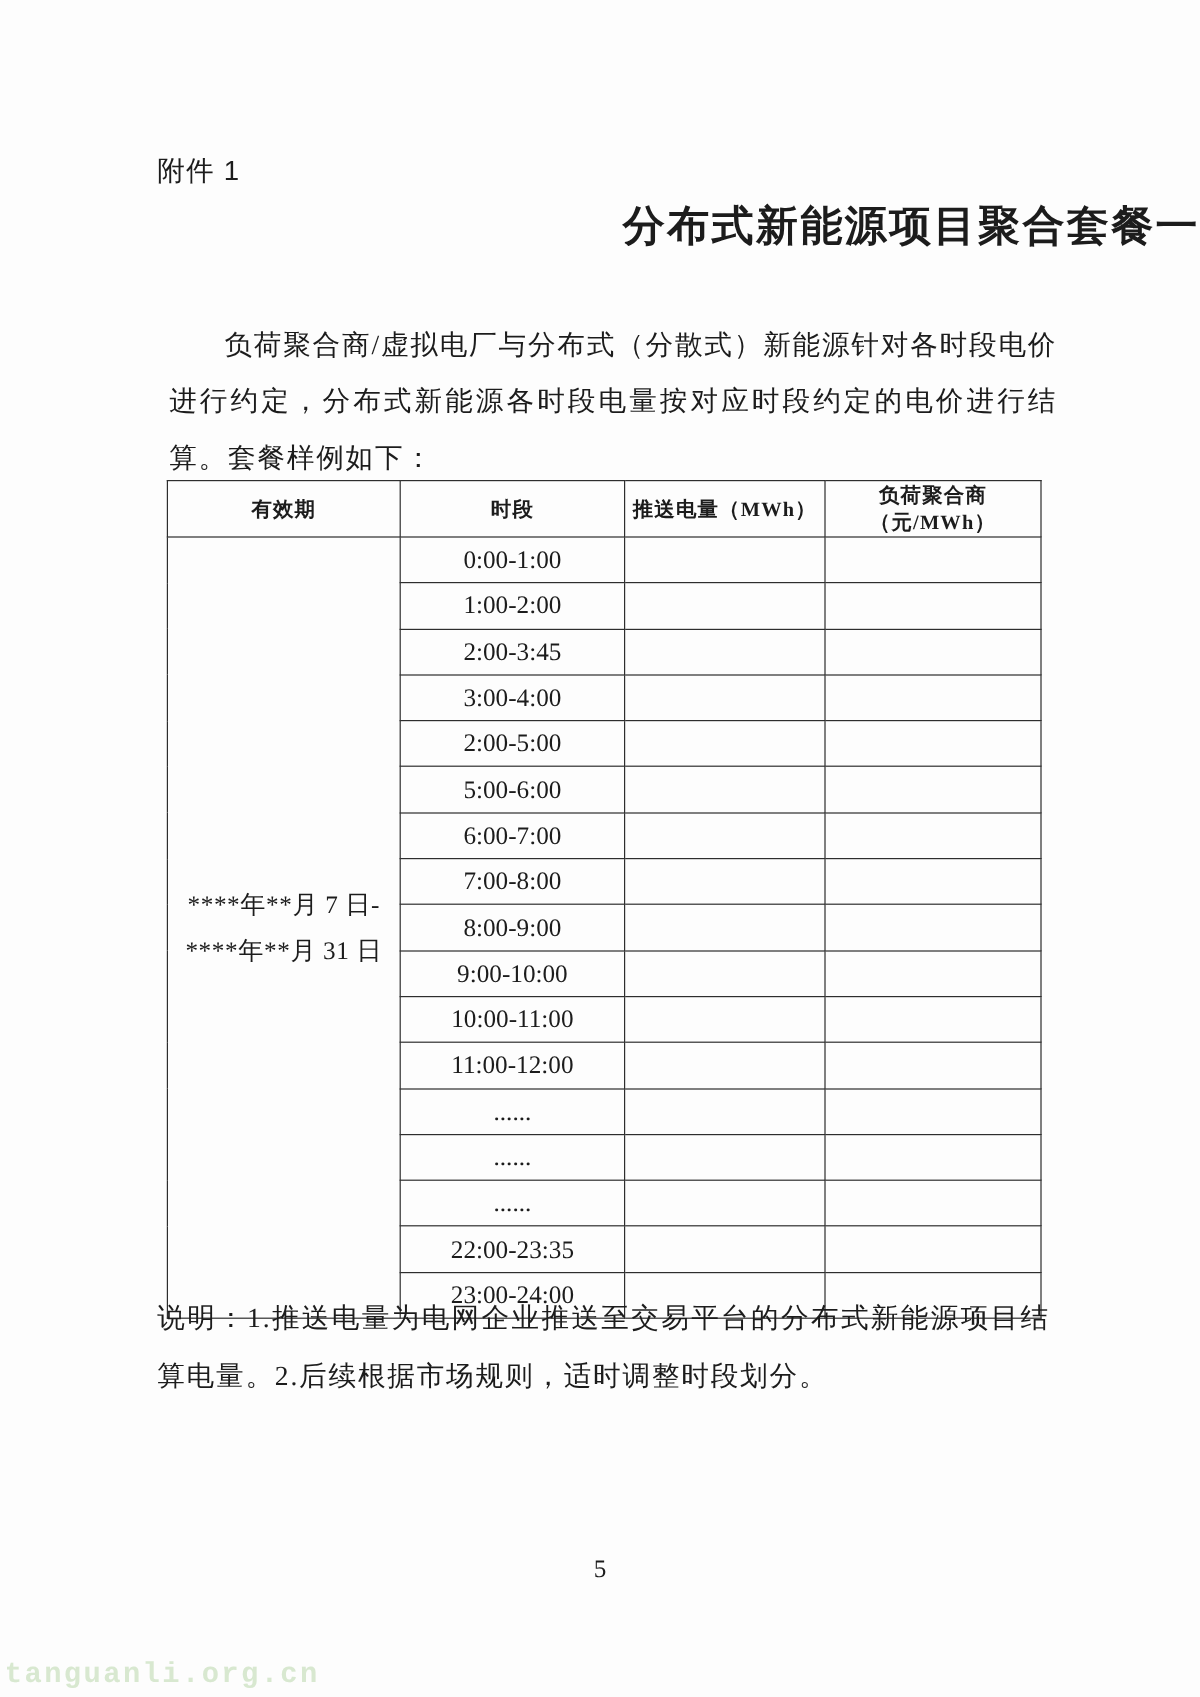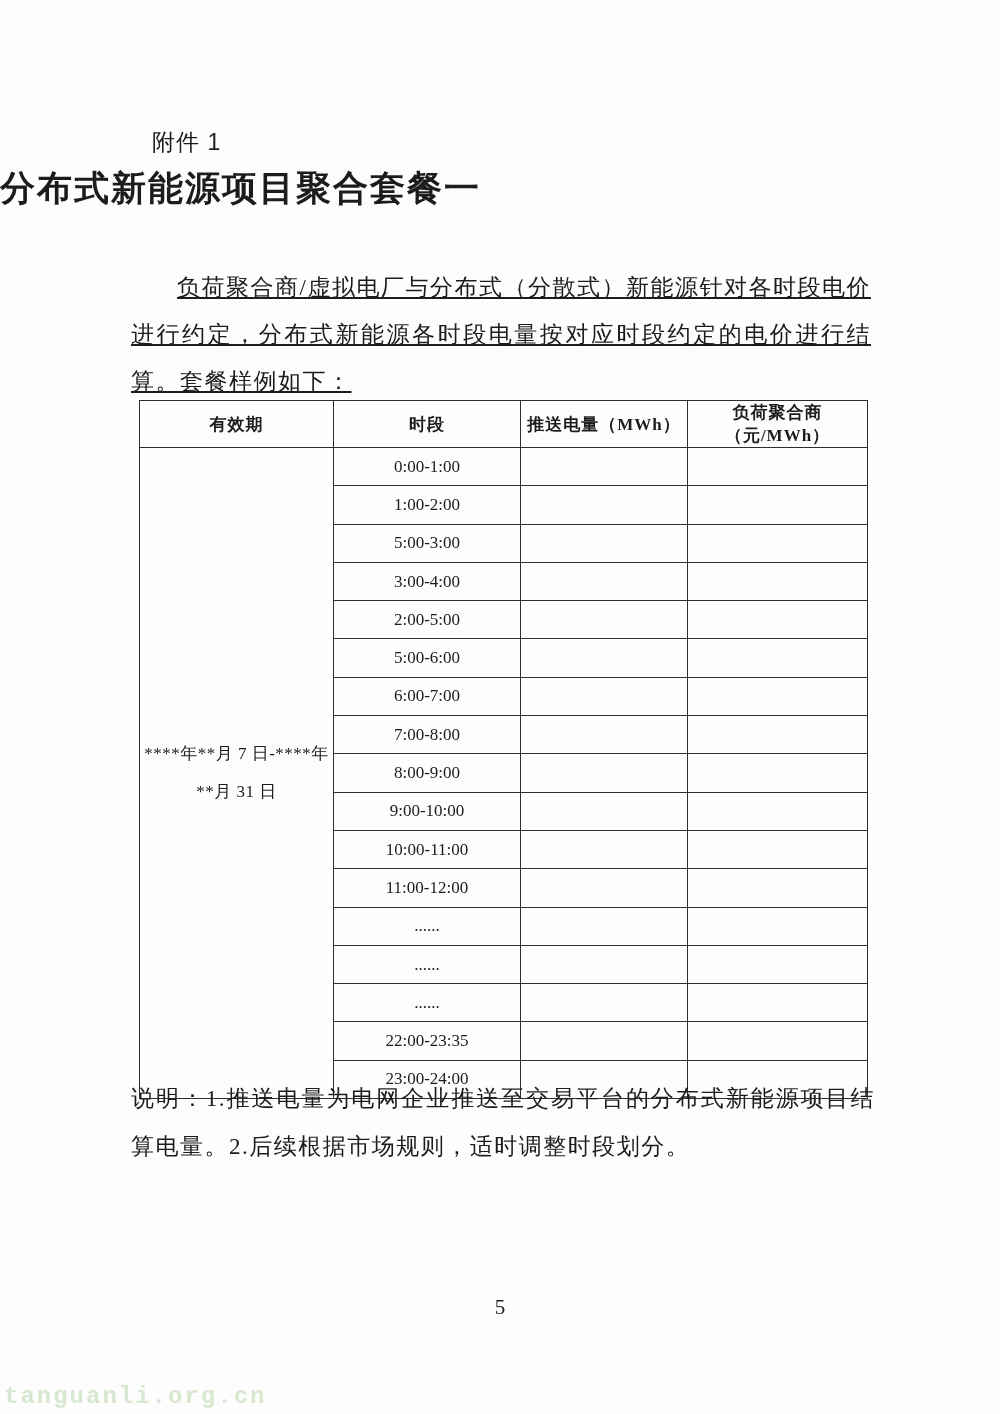--- a/index.html
+++ b/index.html
@@ -16,44 +16,42 @@
     color: #1c1c1c;
   }
   .attachment-label {
     position: absolute;
     left: 131px;
     top: 127px;
     font-family: "Liberation Sans", "DejaVu Sans", sans-serif;
     font-size: 23px;
     font-weight: 500;
     letter-spacing: 1px;
-    margin-left: 21px;
   }
   .doc-title {
     position: absolute;
     left: 0;
     top: 165px;
     width: 100%;
-    text-align: left;
+    text-align: right;
     font-family: "Liberation Sans", "DejaVu Sans", sans-serif;
     font-size: 35px;
     font-weight: bold;
     letter-spacing: 2px;
   }
   .intro-paragraph {
     position: absolute;
-    left: 131px;
+    left: 141px;
     top: 264px;
     width: 740px;
     font-size: 23px;
     line-height: 47px;
     text-indent: 2em;
     text-align: justify;
     letter-spacing: 1.5px;
-    text-decoration: underline;
   }
   .sample-table {
     position: absolute;
     left: 139px;
     top: 400px;
     width: 728px;
     border-collapse: collapse;
     table-layout: fixed;
   }
   .sample-table th,
@@ -65,21 +63,21 @@
     overflow: hidden;
   }
   .sample-table th {
     height: 46px;
     font-size: 17px;
     font-weight: bold;
     letter-spacing: 1px;
   }
   .sample-table td {
     height: 37.3px;
-    font-size: 17px;
+    font-size: 21px;
   }
   .col-validity  { width: 194px; }
   .col-slot      { width: 187px; }
   .col-energy    { width: 167px; }
   .col-price     { width: 180px; }
   .validity-cell {
     font-size: 15px;
     line-height: 38px;
     letter-spacing: 0.5px;
   }
@@ -143,21 +141,21 @@
         <td>0:00-1:00</td>
         <td></td>
         <td></td>
       </tr>
       <tr>
         <td>1:00-2:00</td>
         <td></td>
         <td></td>
       </tr>
       <tr>
-        <td>5:00-3:00</td>
+        <td>2:00-3:45</td>
         <td></td>
         <td></td>
       </tr>
       <tr>
         <td>3:00-4:00</td>
         <td></td>
         <td></td>
       </tr>
       <tr>
         <td>2:00-5:00</td>

